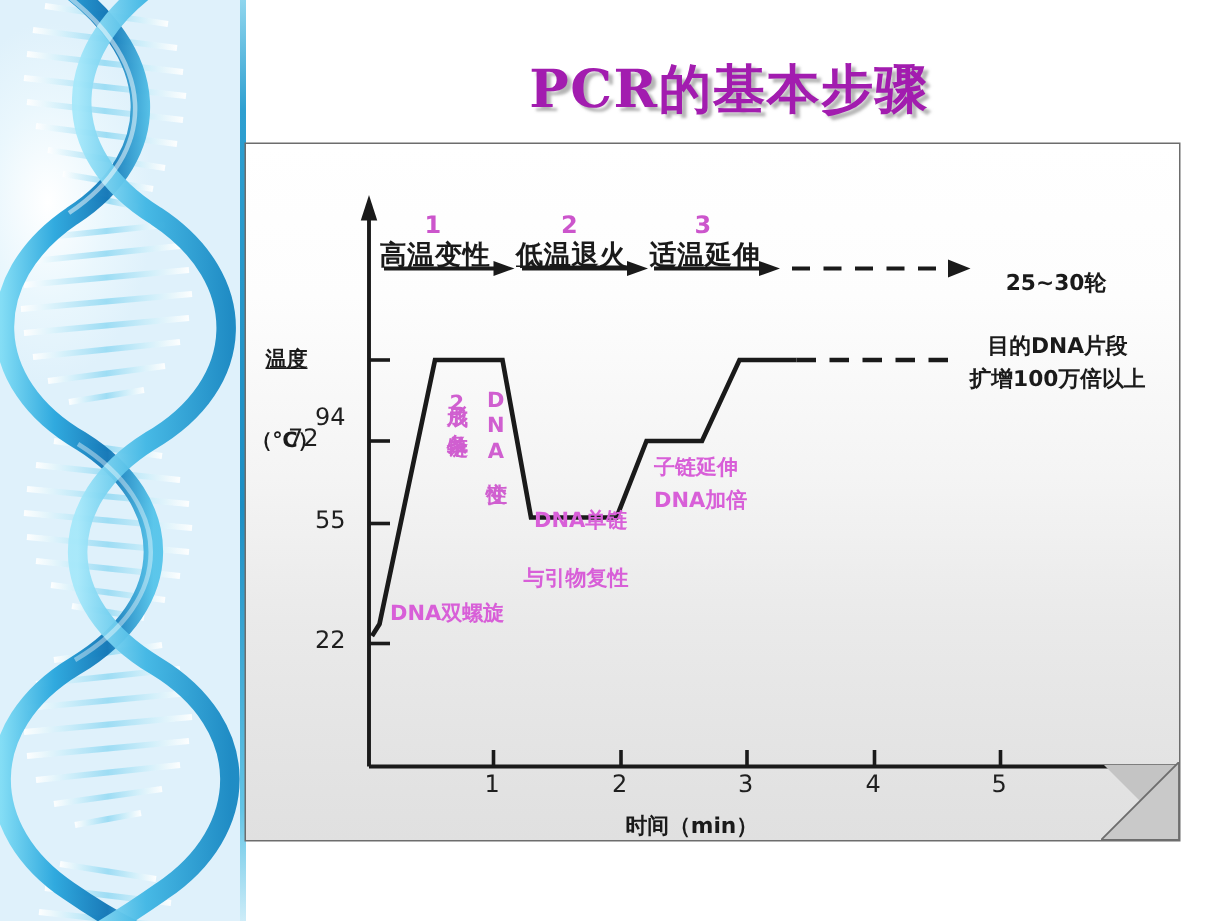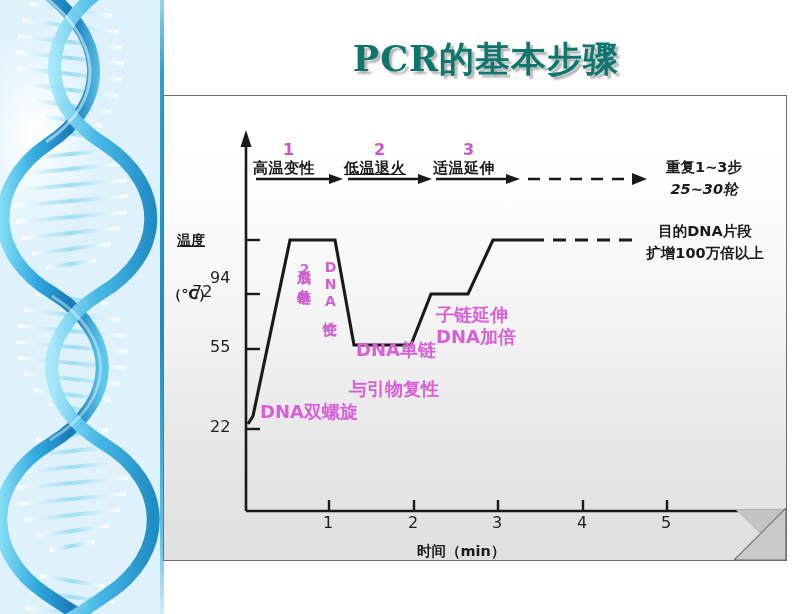--- a/index.html
+++ b/index.html
@@ -37,21 +37,21 @@
   
   #title {
     position: absolute;
     left: 276px; top: 36px;
     width: 420px;
     text-align: center;
     font-family: "DejaVu Serif", "Liberation Serif", serif;
     font-weight: bold;
     font-size: 35px;
     letter-spacing: 1px;
-    color: #0f766e;
+    color: #a21caf;
     text-shadow: 3px 3px 2px rgba(120,120,120,0.55);
     white-space: nowrap;
   }
 
   
   #panel {
     position: absolute;
     left: 163px; top: 95px;
     width: 624px; height: 466px;
     border: 1px solid #6d6d6d;
@@ -92,21 +92,21 @@
     line-height: 1.18;
   }
   .mag { color:#d05fd0; }
   .num-step {
     color:#cc55cc;
     font-size:16px;
     font-weight:600;
   }
   .step-name {
     color:#1a1a1a;
-    font-size:15px;
+    font-size:18px;
     font-weight:600;
     letter-spacing:0.5px;
   }
   .axis-num {
     color:#1f1f1f;
     font-size:16px;
   }
   .vert {
     writing-mode: vertical-rl;
     text-orientation: upright;
@@ -114,21 +114,21 @@
   }
   .right-note {
     color:#1a1a1a;
     font-size:14.5px;
     font-weight:700;
     text-align:center;
     line-height:1.35;
   }
   .pink-note {
     color:#d85fd8;
-    font-size:18px;
+    font-size:14px;
     font-weight:700;
     line-height:1.3;
   }
   .ylab {
     color:#1a1a1a;
     font-size:14px;
     font-weight:600;
     text-align:center;
     line-height:1.25;
   }
@@ -294,22 +294,21 @@
     <div class="lbl mag vert" style="left:158px; top:163px; font-size:14px; font-weight:700;">DNA变性</div>
 
     <div class="lbl pink-note" style="left:192px; top:242px;">DNA单链</div>
     <div class="lbl pink-note" style="left:185px; top:281px;">与引物复性</div>
 
     <div class="lbl pink-note" style="left:272px; top:207px;">子链延伸</div>
     <div class="lbl pink-note" style="left:272px; top:229px;">DNA加倍</div>
 
     <div class="lbl pink-note" style="left:96px; top:304px;">DNA双螺旋</div>
 
-    <div class="lbl right-note" style="left:465px; top:62px; width:150px;">重复1~3步</div>
-    <div class="lbl right-note" style="left:465px; top:84px; width:150px;font-style:italic;">25~30轮</div>
+    <div class="lbl right-note" style="left:465px; top:84px; width:150px;">25~30轮</div>
 
     <div class="lbl right-note" style="left:462px; top:126px; width:158px;">目的DNA片段</div>
     <div class="lbl right-note" style="left:458px; top:148px; width:166px;">扩增100万倍以上</div>
 
     <div id="curl-cover"></div>
     <div id="curl-fold"></div>
     <svg id="curl-edge" viewBox="0 0 52 52">
       <polygon points="52,0 52,52 0,52" fill="#c9c9c9" stroke="#6d6d6d" stroke-width="1.2"></polygon>
     </svg>
   </div>

